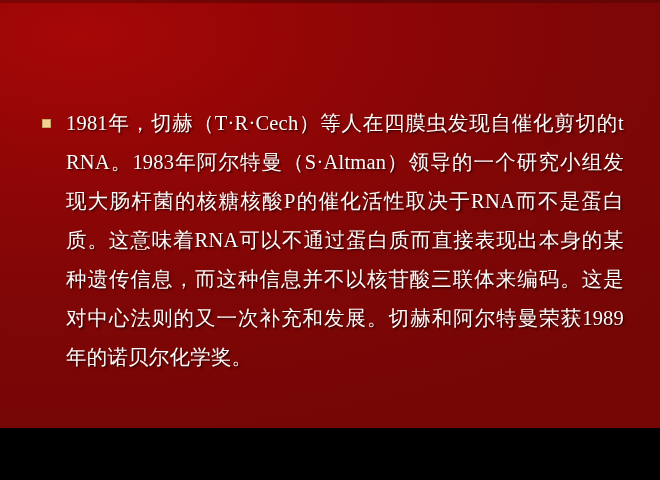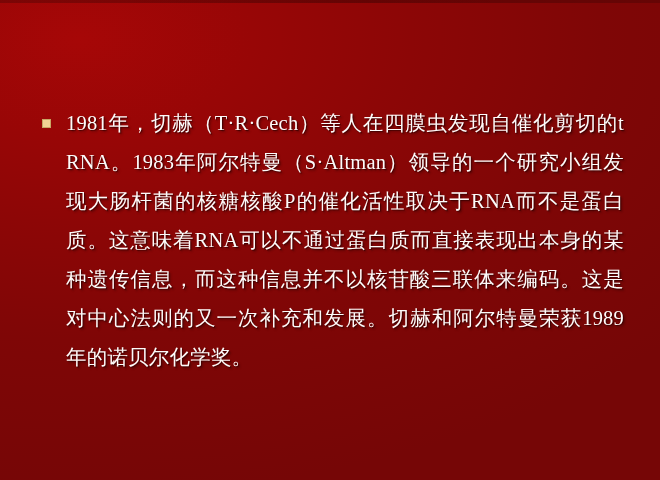--- a/index.html
+++ b/index.html
@@ -4,21 +4,21 @@
 <style>
   html, body {
     margin: 0;
     padding: 0;
     background: #000;
   }
 
   #slide {
     position: relative;
     width: 660px;
-    height: 480px;
+    height: 428px;
     overflow: hidden;
     
     background:
       radial-gradient(ellipse 120% 95% at 12% 8%,
         #a60707 0%,
         #980606 22%,
         #8c0606 42%,
         #7f0606 66%,
         #760606 100%);
     font-family: "Liberation Serif", "DejaVu Serif", serif;

